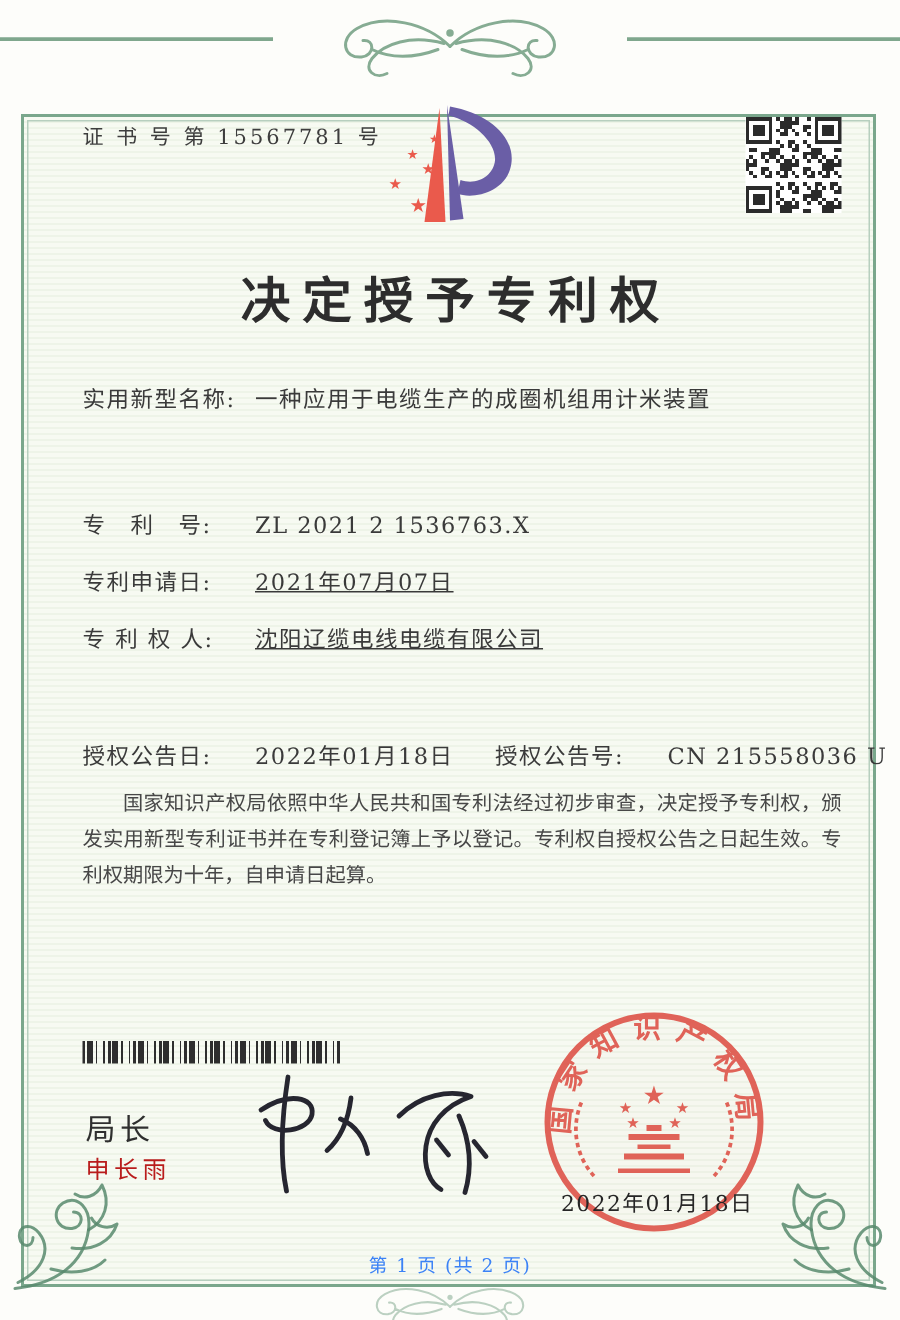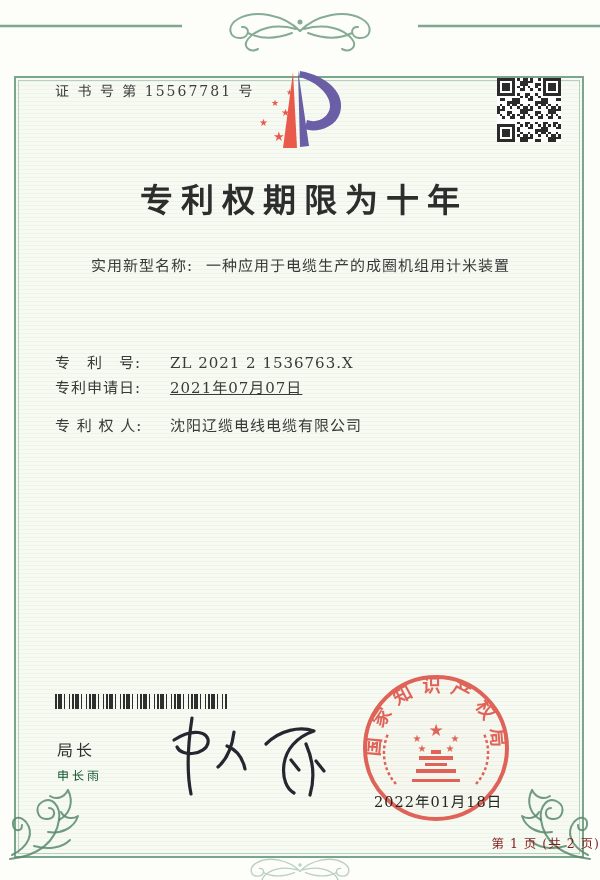--- a/index.html
+++ b/index.html
@@ -49,46 +49,46 @@
   .qr g{fill:#2b2b2b;}
   
   .title{
     position:absolute;left:0;right:0;top:174px;text-align:center;z-index:3;
     font-size:33px;font-weight:600;letter-spacing:8px;padding-left:8px;color:#2d2d2d;
   }
   
   .field-row{position:absolute;left:55px;width:508px;font-size:15px;letter-spacing:1px;color:#3a3a3a;z-index:3;white-space:nowrap;}
   .flabel{display:inline-block;width:115px;}
   .pair2{position:absolute;left:275px;top:0;}
-  .r1{top:254px;margin-left:36px;} .r2{top:300px;} .r3{top:338px;margin-top:13px;} .r4{top:376px;text-decoration:underline;}
-  .r5{top:414px;} .r6{top:454px;} .r7{top:492px;}
+  .r1{top:254px;} .r2{top:300px;} .r3{top:338px;} .r4{top:376px;text-decoration:underline;}
+  .r5{top:414px;text-decoration:underline;} .r6{top:454px;} .r7{top:492px;}
   
   .legal{position:absolute;left:55px;top:524px;width:506px;z-index:3;}
   .legal p{margin:0 0 2px 0;font-size:13.5px;line-height:1.78;text-indent:2em;color:#474747;text-align:justify;}
   
   .barcode{
     position:absolute;left:55px;top:694px;width:172px;height:15px;z-index:3;
     background:repeating-linear-gradient(90deg,
       #2e2e2e 0 2px, transparent 2px 3px,
       #2e2e2e 3px 7px, transparent 7px 9px,
       #2e2e2e 9px 10px, transparent 10px 14px,
       #2e2e2e 14px 15px, transparent 15px 17px);
   }
-  .director-title{position:absolute;left:57px;top:737px;font-family:"DejaVu Sans", sans-serif;font-size:16px;letter-spacing:3px;color:#2f2f2f;z-index:3;}
-  .director-name{position:absolute;left:57px;top:766px;font-family:"DejaVu Sans", sans-serif;font-size:12px;letter-spacing:3px;color:#14532d;z-index:3;}
+  .director-title{position:absolute;left:57px;top:737px;font-family:"DejaVu Sans", sans-serif;font-size:20px;letter-spacing:3px;color:#2f2f2f;z-index:3;}
+  .director-name{position:absolute;left:57px;top:766px;font-family:"DejaVu Sans", sans-serif;font-size:16px;letter-spacing:3px;color:#b91c1c;z-index:3;}
   .signature{position:absolute;left:148px;top:700px;width:200px;height:110px;z-index:4;}
   .signature path{stroke:#262630;stroke-width:3.2;fill:none;stroke-linecap:round;stroke-linejoin:round;}
   .seal{position:absolute;left:360px;top:672px;width:152px;height:152px;z-index:3;opacity:.88;}
   .seal .ring{stroke:var(--seal-red);stroke-width:4;fill:rgba(221,79,68,0.02);}
   .seal text{fill:var(--seal-red);font-weight:bold;font-family:"DejaVu Sans", sans-serif;}
   .seal .emblem rect{fill:var(--seal-red);}
   .seal .wheat{stroke:var(--seal-red);stroke-width:2.5;fill:none;stroke-dasharray:3 2.5;}
   .issue-date{position:absolute;left:374px;top:790px;font-size:14.5px;letter-spacing:1px;color:#262626;z-index:5;}
   
-  .page-footer{position:absolute;left:0;right:0;top:833px;text-align:right;font-size:12.5px;letter-spacing:1px;color:#7f1d1d;z-index:3;}
+  .page-footer{position:absolute;left:0;right:0;top:833px;text-align:center;font-size:12.5px;letter-spacing:1px;color:#3b82f6;z-index:3;}
 </style>
 </head>
 <body>
 
 <div id="page">
 
   <div class="frame"></div>
 
   <svg class="orn-top" viewBox="0 0 600 55">
     <path class="orn-line" d="M0,26 H182 M418,26 H600"></path>
@@ -332,36 +332,41 @@
         <rect x="2" y="2" width="3" height="3"></rect>
         <rect x="18" y="0" width="7" height="7"></rect>
         <rect x="19" y="1" width="5" height="5" fill="#fff"></rect>
         <rect x="20" y="2" width="3" height="3"></rect>
         <rect x="0" y="18" width="7" height="7"></rect>
         <rect x="1" y="19" width="5" height="5" fill="#fff"></rect>
         <rect x="2" y="20" width="3" height="3"></rect>
       </g>
   </svg>
 
-  <div class="title">专利权期限为十年</div>
+  <div class="title">决定授予专利权</div>
 
   <div class="field-row r1">
     <span class="flabel">实用新型名称:</span><span class="fvalue">一种应用于电缆生产的成圈机组用计米装置</span>
   </div>
   <div class="field-row r3">
     <span class="flabel">专　利　号:</span><span class="fvalue">ZL 2021 2 1536763.X</span>
   </div>
   <div class="field-row r4">
     <span class="flabel">专利申请日:</span><span class="fvalue">2021年07月07日</span>
   </div>
   <div class="field-row r5">
     <span class="flabel">专 利 权 人:</span><span class="fvalue">沈阳辽缆电线电缆有限公司</span>
   </div>
+  <div class="field-row r7">
+    <span><span class="flabel">授权公告日:</span><span class="fvalue">2022年01月18日</span></span>
+    <span class="pair2"><span class="flabel">授权公告号:</span><span class="fvalue">CN 215558036 U</span></span>
+  </div>
 
   <div class="legal">
+    <p>国家知识产权局依照中华人民共和国专利法经过初步审查，决定授予专利权，颁发实用新型专利证书并在专利登记簿上予以登记。专利权自授权公告之日起生效。专利权期限为十年，自申请日起算。</p>
   </div>
 
   <div class="barcode"></div>
   <div class="director-title">局长</div>
   <div class="director-name">申长雨</div>
 
   <svg class="signature" viewBox="0 0 200 110">
     <path d="M44,18 C40,44 38,70 43,94"></path>
     <path d="M26,40 C44,28 62,31 60,43 C58,54 34,58 29,47"></path>
     <path d="M86,32 C84,48 78,60 70,67"></path>

